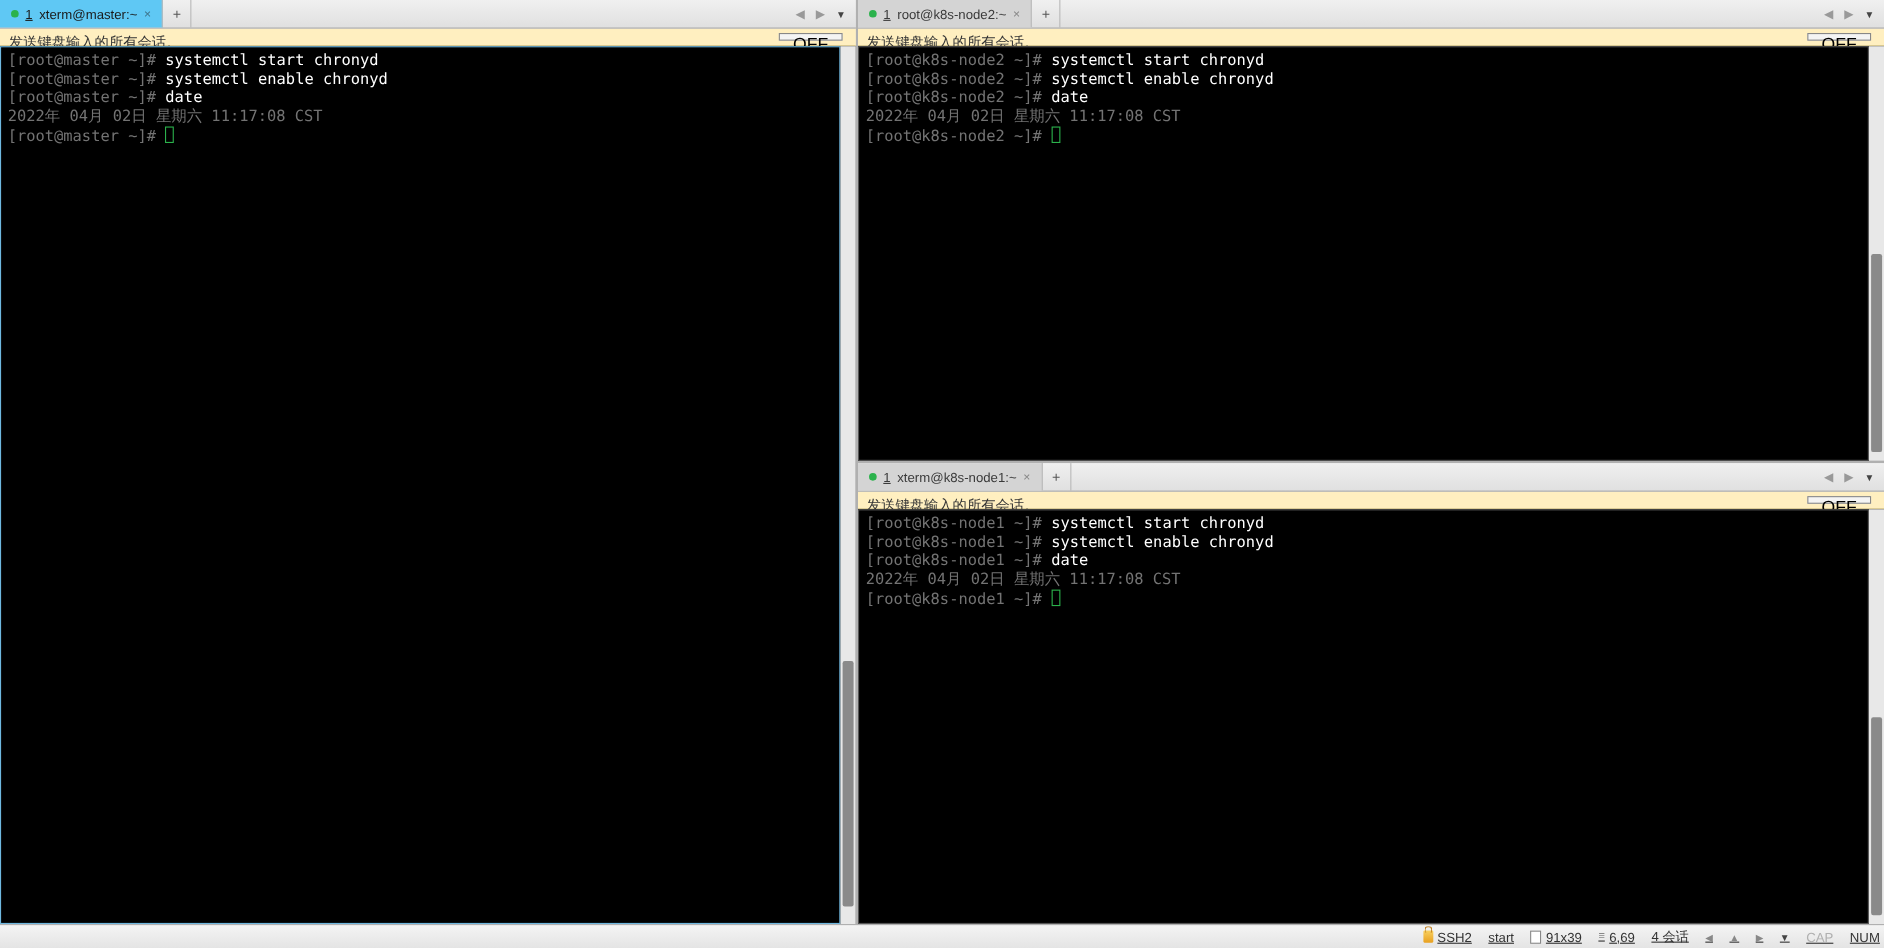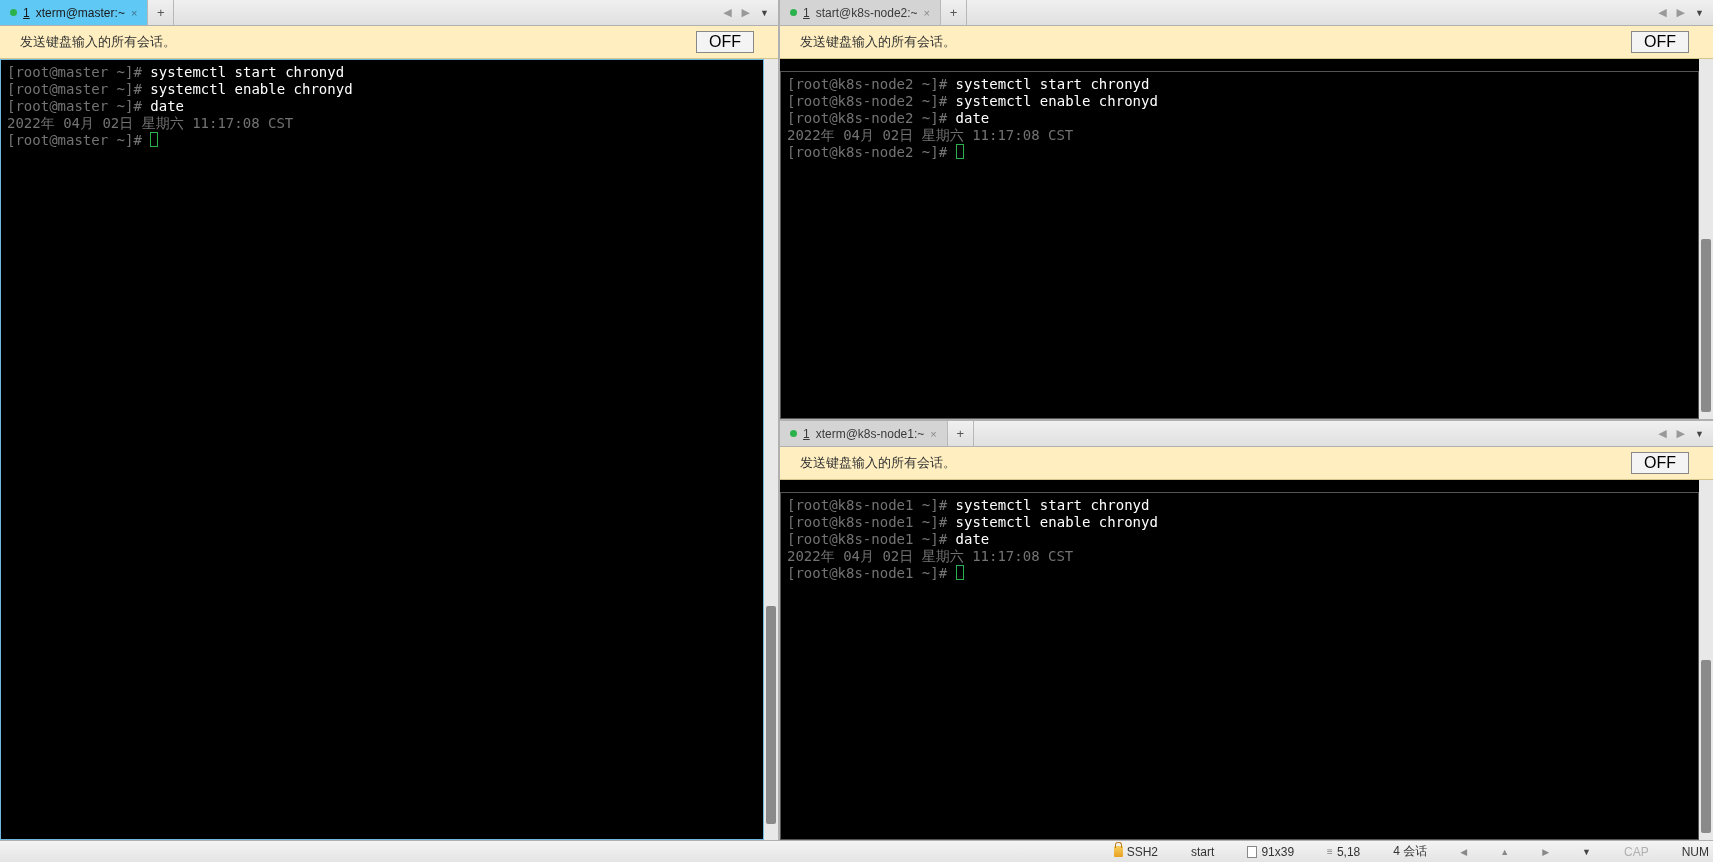--- a/index.html
+++ b/index.html
@@ -72,26 +72,25 @@
       display: flex;
       align-items: center;
       gap: 4px;
       padding: 0 6px;
     }
     .tab-nav .arrow { color: #999; font-size: 11px; padding: 0 3px; cursor: pointer;}
     .tab-nav .drop { color: #444; font-size: 9px; padding: 0 3px; cursor: pointer;}
     .banner {
       background: #ffefc0;
       border-bottom: 1px solid #d4c48c;
-      padding: 4px 20px;
-      display: flex;
-      align-items: center;
+      padding: 4px 8px;
+      display: flex;
       font-size: 13px;
       color: #333;
-      height: 33px;
+      height: 16px;
     }
     .off-btn {
       margin-left: auto;
       background: #f4f4f4;
       border: 1px solid #888;
       padding: 1px 12px;
       font-size: 16px;
       cursor: pointer;
       margin-right: 4px;
     }
@@ -101,21 +100,21 @@
       background: #000;
       color: #e0e0e0;
       font-family: "Consolas","DejaVu Sans Mono","Menlo",monospace;
       font-size: 14px;
       line-height: 17px;
       padding: 4px 6px;
       white-space: pre;
       overflow: hidden;
       border: 1px solid #6fb8e0;
     }
-    .terminal.inactive-border { border: 1px solid #555; margin-top: 12px; }
+    .terminal.inactive-border { border: 1px solid #555; }
     .prompt { color: #737373; }
     .cmd { color: #ffffff; }
     .cursor {
       display: inline-block;
       width: 8px; height: 15px;
       border: 1px solid #2bb24c;
       vertical-align: -2px;
     }
     .scrollbar {
       width: 14px;
@@ -130,21 +129,22 @@
     }
     .status-bar {
       height: 22px;
       background: linear-gradient(#f4f4f4, #e4e4e4);
       border-top: 1px solid #b0b0b0;
       display: flex;
       align-items: center;
       font-size: 12px;
       color: #333;
       padding: 0 4px;
-      gap: 33px;
+      gap: 15px;
+      text-decoration: underline;
     }
     .status-bar .spacer { flex: 1; }
     .status-bar .seg { display: flex; align-items: center; gap: 4px; white-space: nowrap;}
     .lock-icon {
       width: 9px; height: 11px;
       background: linear-gradient(#f8d060,#e8a020);
       border-radius: 1px;
       position: relative;
     }
     .lock-icon::before {
@@ -193,21 +193,21 @@
       </div>
     </div>
   </div>
 
   <div class="right-pane">
     <div class="pane-top">
       <div class="tab-bar">
         <div class="tab inactive">
           <span class="dot"></span>
           <span class="num">1</span>
-          <span>start@k8s-node2:~</span>
+          <span>root@k8s-node2:~</span>
           <span class="close">×</span>
         </div>
         <div class="add-tab">+</div>
         <div class="tab-nav">
           <span class="arrow">◀</span>
           <span class="arrow">▶</span>
           <span class="drop">▼</span>
         </div>
       </div>
       <div class="banner">
@@ -267,21 +267,21 @@
     <span class="lock-icon"></span>
     <span>SSH2</span>
   </div>
   <div class="seg">start</div>
   <div class="seg">
     <span class="page-icon"></span>
     <span>91x39</span>
   </div>
   <div class="seg">
     <span class="list-icon">≡</span>
-    <span>5,18</span>
+    <span>6,69</span>
   </div>
   <div class="seg">
     <span>4 会话</span>
   </div>
   <span class="tiny-arrow">◀</span>
   <span class="tiny-arrow">▲</span>
   <span class="tiny-arrow">▶</span>
   <span class="tiny-arrow dark">▼</span>
   <div class="seg cap">CAP</div>
   <div class="seg">NUM</div>

